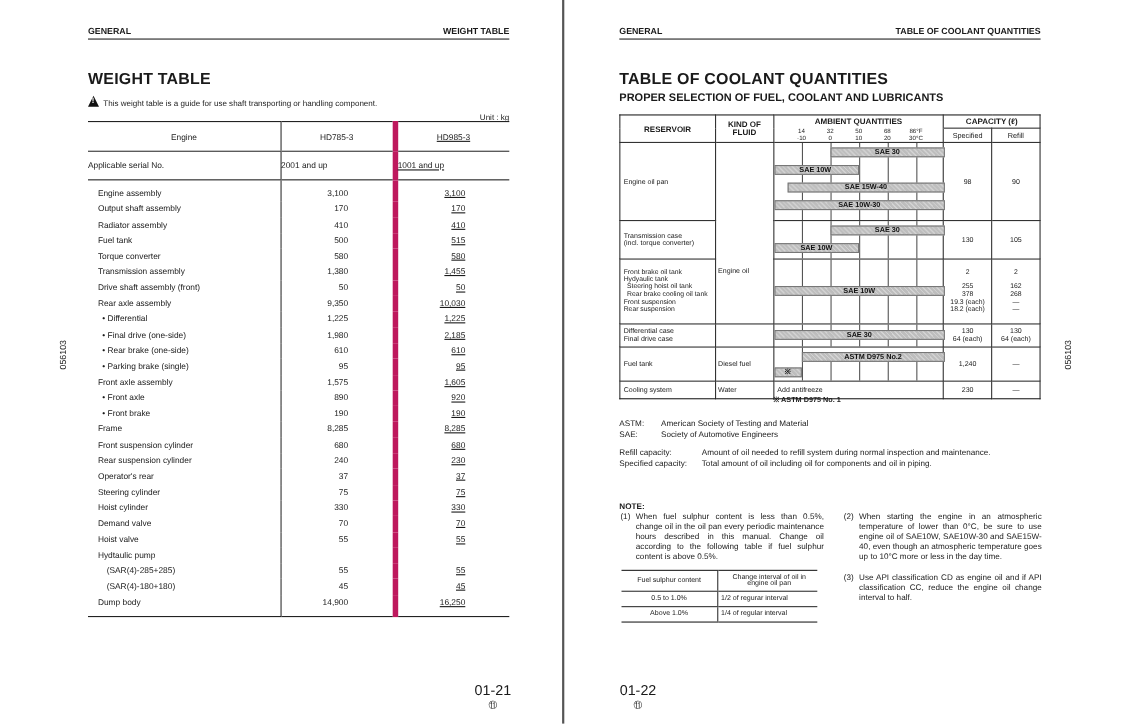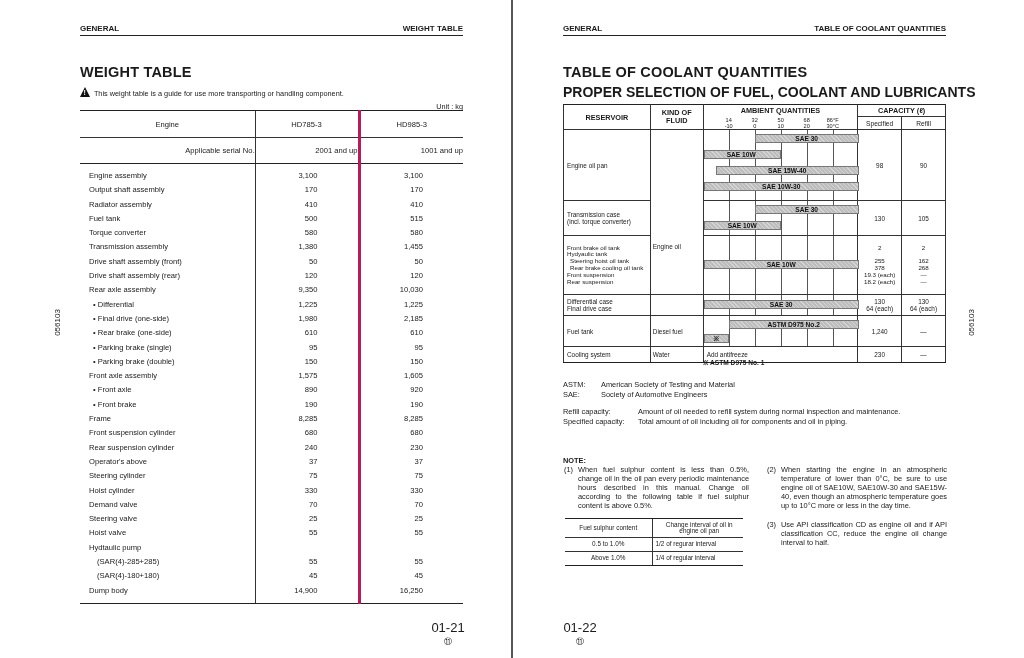--- a/index.html
+++ b/index.html
@@ -9,36 +9,36 @@
   .page { position: absolute; top: 0; height: 658px; }
   #page-left { left: 0; width: 512px; }
   #page-right { left: 512px; width: 512px; }
   .spine { position: absolute; left: 511px; top: 0; width: 2px; height: 658px; background: #555; }
 
   .run-head { position: absolute; top: 24px; height: 12px; border-bottom: 1.2px solid #222; font-size: 8px; font-weight: bold; }
   .run-head .l { position: absolute; left: 0; top: 0; }
   .run-head .r { position: absolute; right: 0; top: 0; }
 
   .h1 { position: absolute; font-size: 14.5px; font-weight: bold; letter-spacing: 0.2px; }
-  .h2 { position: absolute; font-size: 14px; font-weight: bold; }
+  .h2 { position: absolute; font-size: 10px; font-weight: bold; }
   .small { font-size: 7.3px; }
 
   .side-code { position: absolute; font-size: 8px; transform: rotate(-90deg); transform-origin: center; white-space: nowrap; }
 
   .folio { position: absolute; text-align: center; font-size: 13px; }
   .folio .mark { display: block; font-size: 8px; margin-top: 1px; }
 
   
   #wt { position: absolute; left: 80px; top: 110px; width: 383px; border-collapse: collapse; font-size: 7.6px; }
   #wt td, #wt th { font-weight: normal; }
   #wt thead tr.h1r th { height: 27px; border-top: 1.3px solid #222; border-bottom: 1px solid #333; text-align: center; }
-  #wt thead tr.h2r th { height: 26px; border-bottom: 1.3px solid #222; text-align: right; }
+  #wt thead tr.h2r th { height: 26px; border-bottom: 1.3px solid #222; text-align: left; }
   #wt .c1 { width: 175px; }
   #wt .c2 { width: 104px; border-left: 1px solid #333; }
-  #wt .c3 { width: 104px; border-left: 3px solid #be185d; }
+  #wt .c3 { width: 104px; border-left: 5px solid #be185d; text-decoration: underline; }
   #wt tbody td { height: 14.3px; line-height: 14.3px; }
   #wt tbody td.c1 { padding-left: 9px; }
   #wt tbody td.num { text-align: right; padding-right: 40px; }
   #wt tbody tr.first td { padding-top: 5px; height: 19px; }
   #wt tbody tr.last td { border-bottom: 1.3px solid #222; height: 20px; vertical-align: top; }
   #wt .sub1 { padding-left: 13px !important; }
   #wt .sub2 { padding-left: 17px !important; }
 
   
   #ct { position: absolute; left: 563px; top: 104px; width: 383px; border-collapse: collapse; font-size: 6.4px; }
@@ -81,21 +81,21 @@
 <div class="page" id="page-left">
   <div class="run-head" style="left:80px;width:383px;">
     <span class="l">GENERAL</span>
     <span class="r">WEIGHT TABLE</span>
   </div>
 
   <div class="h1" style="left:80px;top:64px;">WEIGHT TABLE</div>
 
   <div class="small" style="position:absolute;left:80px;top:86px;">
     <span class="warn"></span>
-    <span>This weight table is a guide for use more transporting or handling component.</span>
+    <span>This weight table is a guide for use shaft transporting or handling component.</span>
   </div>
 
   <div class="small" style="position:absolute;left:80px;width:383px;top:102px;text-align:right;">Unit : kg</div>
 
   <table id="wt">
     <thead>
       <tr class="h1r">
         <th class="c1">Engine</th>
         <th class="c2">HD785-3</th>
         <th class="c3">HD985-3</th>
@@ -136,25 +136,20 @@
           <td class="c1">Transmission assembly</td>
           <td class="c2 num">1,380</td>
           <td class="c3 num">1,455</td>
         </tr>
         <tr>
           <td class="c1">Drive shaft assembly (front)</td>
           <td class="c2 num">50</td>
           <td class="c3 num">50</td>
         </tr>
         <tr>
-          <td class="c1">Drive shaft assembly (rear)</td>
-          <td class="c2 num">120</td>
-          <td class="c3 num">120</td>
-        </tr>
-        <tr>
           <td class="c1">Rear axle assembly</td>
           <td class="c2 num">9,350</td>
           <td class="c3 num">10,030</td>
         </tr>
         <tr>
           <td class="c1 sub1">• Differential</td>
           <td class="c2 num">1,225</td>
           <td class="c3 num">1,225</td>
         </tr>
         <tr>
@@ -166,25 +161,20 @@
           <td class="c1 sub1">• Rear brake (one-side)</td>
           <td class="c2 num">610</td>
           <td class="c3 num">610</td>
         </tr>
         <tr>
           <td class="c1 sub1">• Parking brake (single)</td>
           <td class="c2 num">95</td>
           <td class="c3 num">95</td>
         </tr>
         <tr>
-          <td class="c1 sub1">• Parking brake (double)</td>
-          <td class="c2 num">150</td>
-          <td class="c3 num">150</td>
-        </tr>
-        <tr>
           <td class="c1">Front axle assembly</td>
           <td class="c2 num">1,575</td>
           <td class="c3 num">1,605</td>
         </tr>
         <tr>
           <td class="c1 sub1">• Front axle</td>
           <td class="c2 num">890</td>
           <td class="c3 num">920</td>
         </tr>
         <tr>
@@ -201,43 +191,38 @@
           <td class="c1">Front suspension cylinder</td>
           <td class="c2 num">680</td>
           <td class="c3 num">680</td>
         </tr>
         <tr>
           <td class="c1">Rear suspension cylinder</td>
           <td class="c2 num">240</td>
           <td class="c3 num">230</td>
         </tr>
         <tr>
-          <td class="c1">Operator's above</td>
+          <td class="c1">Operator's rear</td>
           <td class="c2 num">37</td>
           <td class="c3 num">37</td>
         </tr>
         <tr>
           <td class="c1">Steering cylinder</td>
           <td class="c2 num">75</td>
           <td class="c3 num">75</td>
         </tr>
         <tr>
           <td class="c1">Hoist cylinder</td>
           <td class="c2 num">330</td>
           <td class="c3 num">330</td>
         </tr>
         <tr>
           <td class="c1">Demand valve</td>
           <td class="c2 num">70</td>
           <td class="c3 num">70</td>
-        </tr>
-        <tr>
-          <td class="c1">Steering valve</td>
-          <td class="c2 num">25</td>
-          <td class="c3 num">25</td>
         </tr>
         <tr>
           <td class="c1">Hoist valve</td>
           <td class="c2 num">55</td>
           <td class="c3 num">55</td>
         </tr>
         <tr>
           <td class="c1">Hydtaulic pump</td>
           <td class="c2 num"></td>
           <td class="c3 num"></td>

